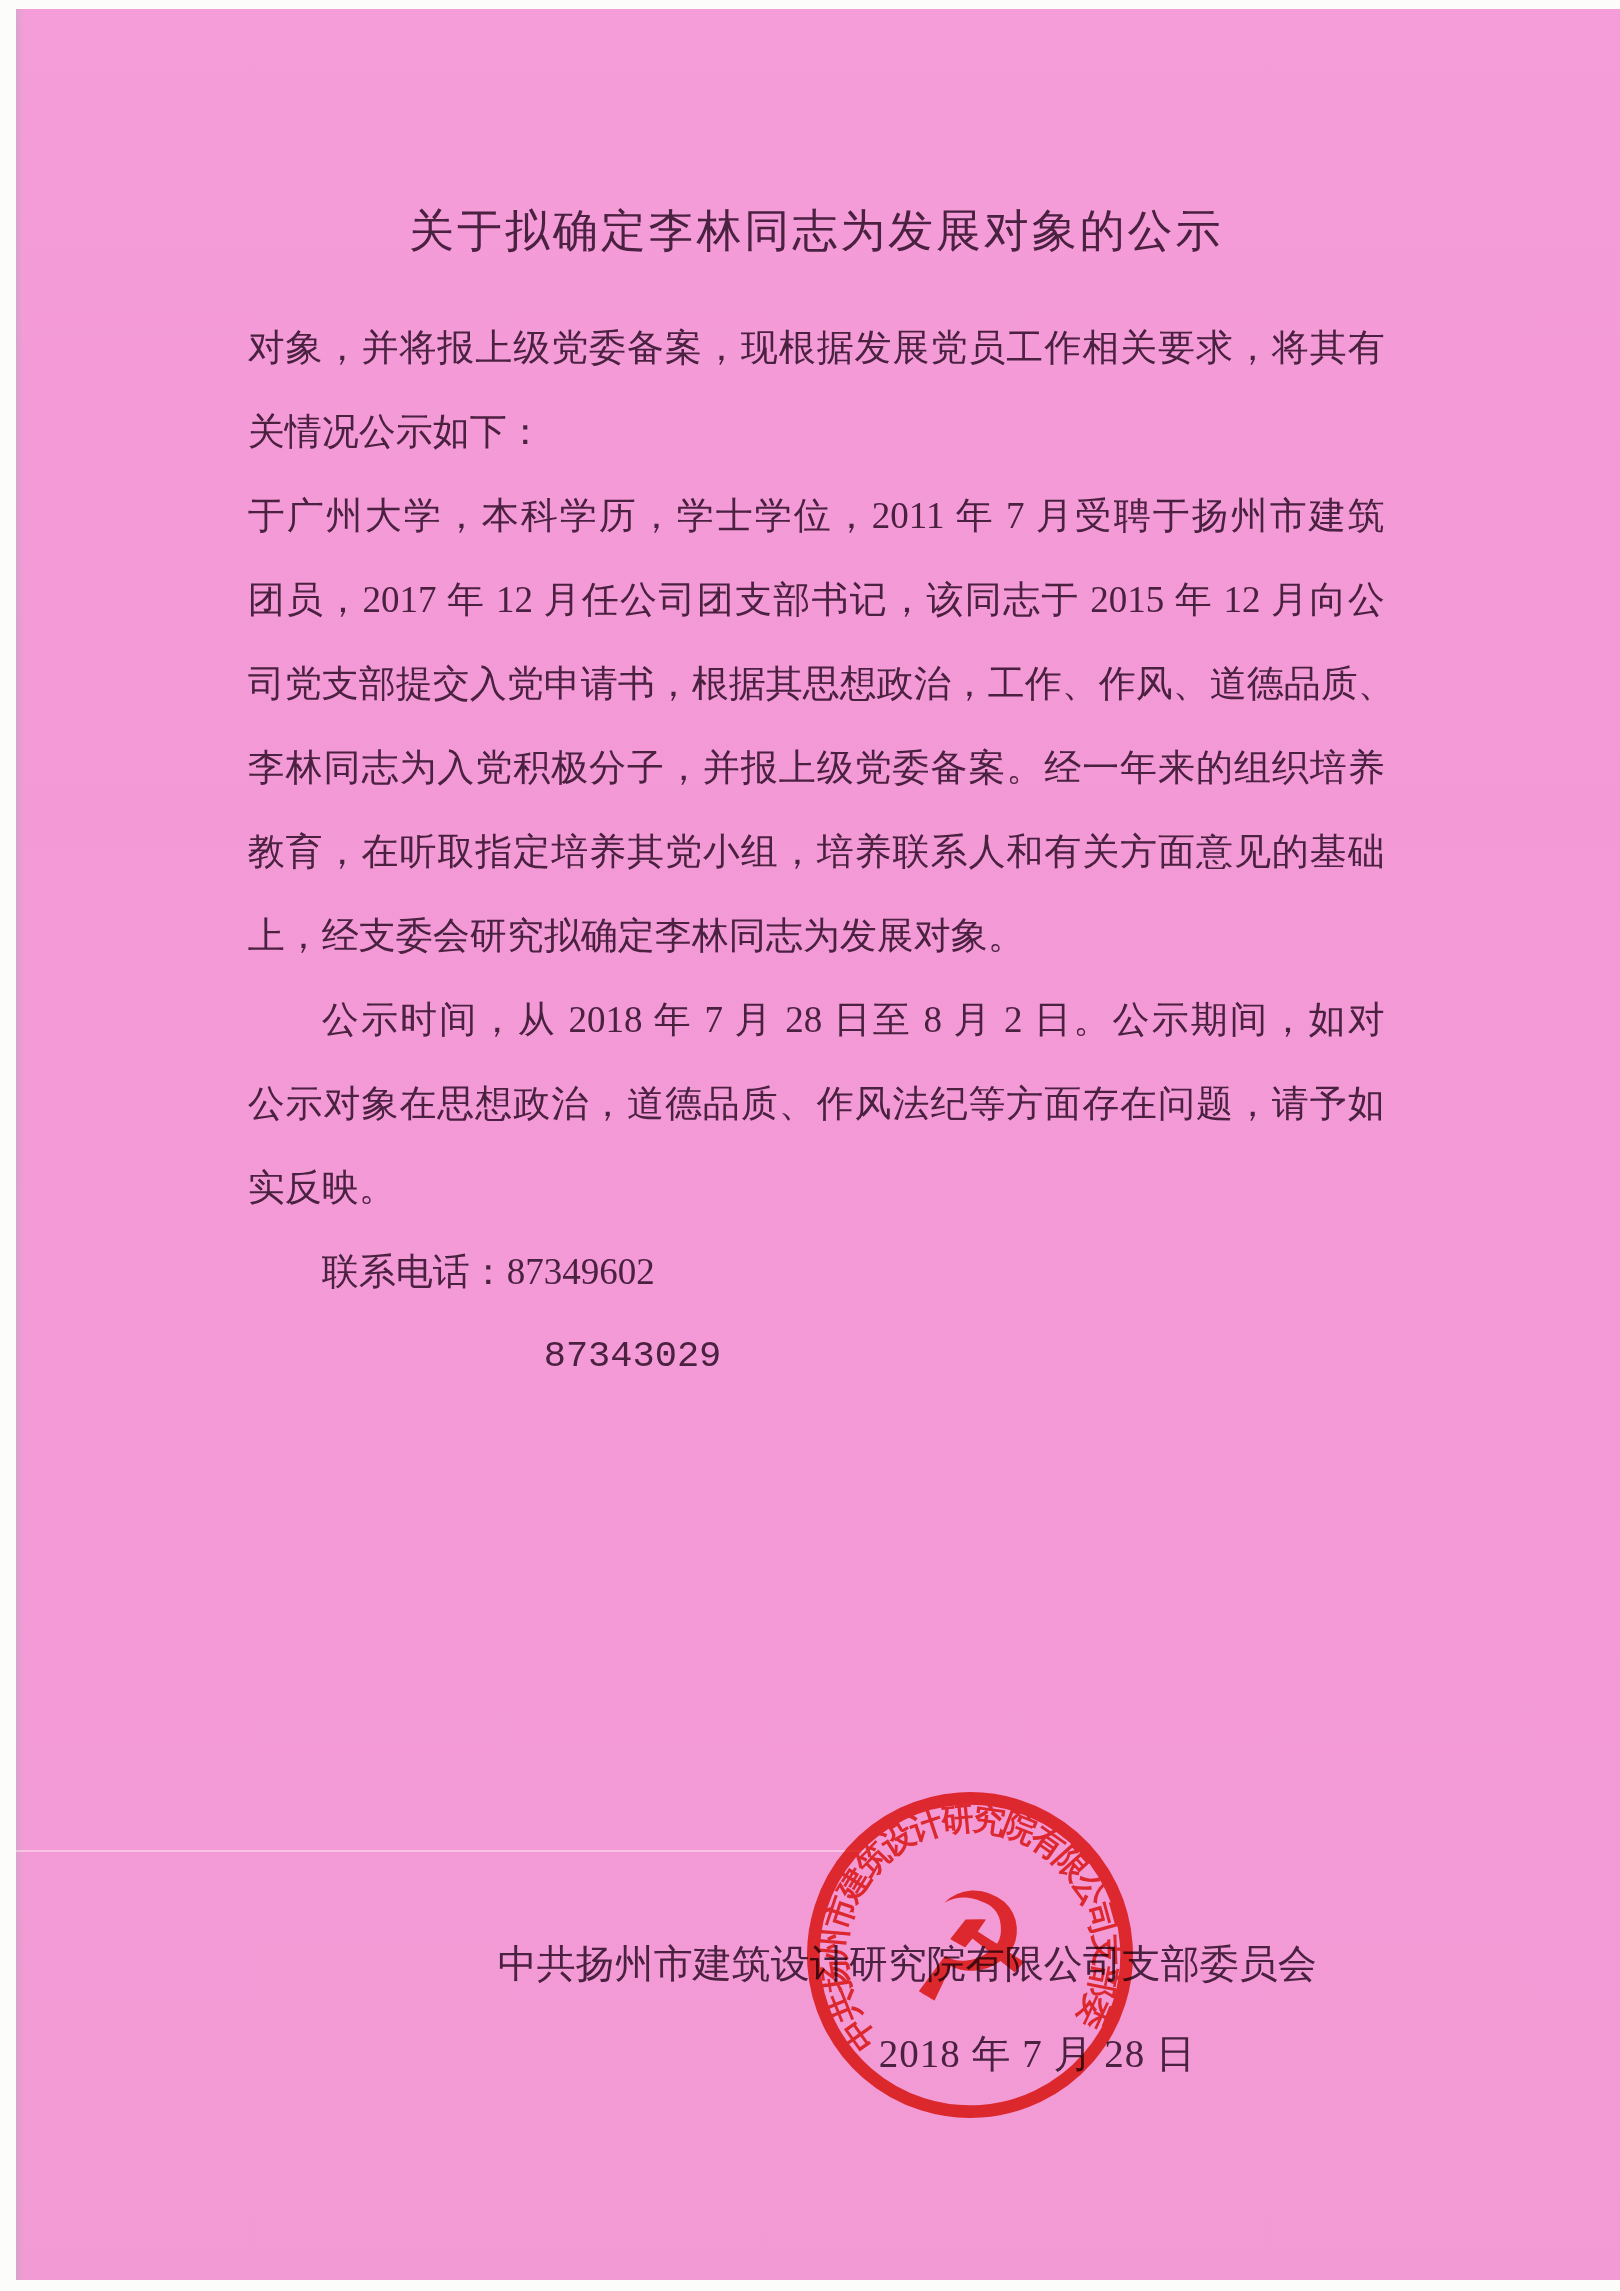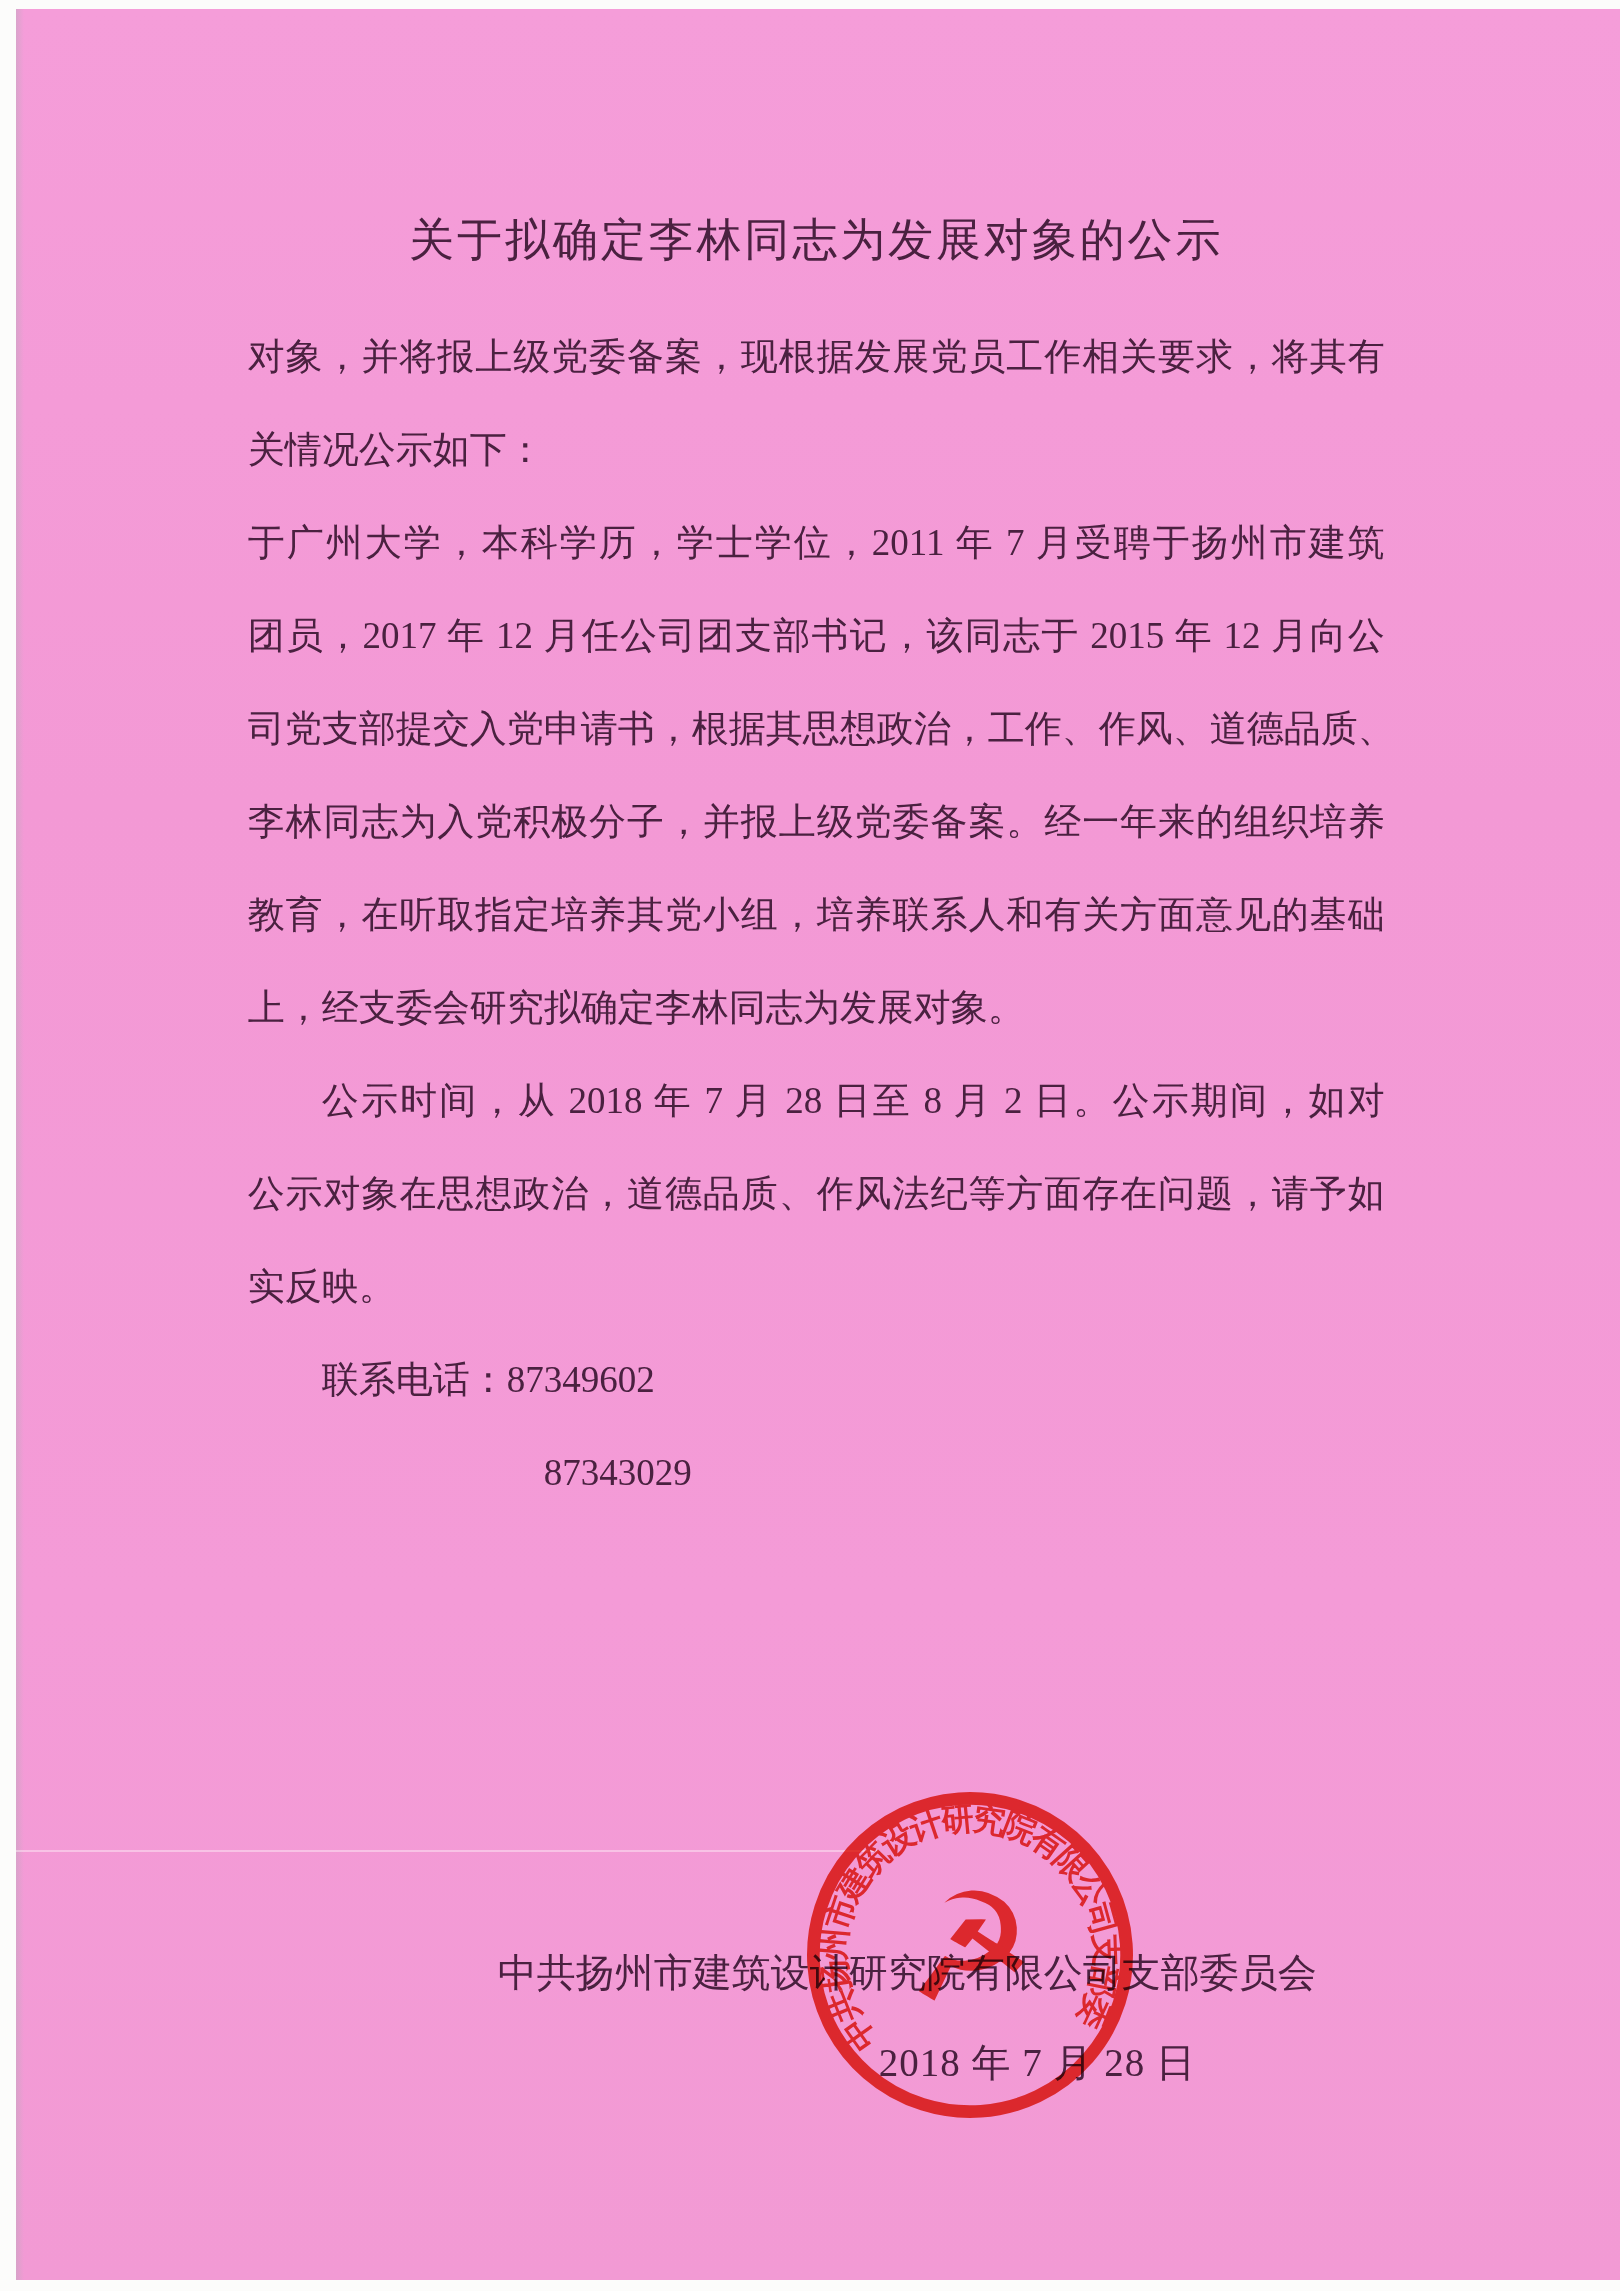--- a/index.html
+++ b/index.html
@@ -14,37 +14,37 @@
     background:linear-gradient(180deg,#f59dd9 0%,#f399d5 35%,#f49bd7 70%,#f29ad4 100%);
   }
   .paper::before{ 
     content:"";position:absolute;left:0;top:0;bottom:0;width:8.8px;
     background:linear-gradient(90deg,rgba(190,170,190,.5),rgba(190,170,190,0));
   }
   .scanline{
     position:absolute;left:0;top:1841px;width:863px;height:2px;
     background:rgba(255,255,255,.4);
   }
-  .ink{color:#4a2140;margin-top:9px;}
+  .ink{color:#4a2140;}
   .title{
     position:absolute;left:232px;top:192px;width:1137px;height:61px;
     line-height:61px;font-size:45px;letter-spacing:2.9px;text-align:center;
     font-weight:500;
   }
   .textblock{
     position:absolute;left:232px;top:297px;width:1137px;
   }
   .line{
     height:84px;line-height:84px;font-size:37px;
     text-align:justify;text-align-last:justify;
     white-space:nowrap;
   }
   .line.end{text-align-last:left;}
   .ind{text-indent:2em;}
-  .ph2{padding-left:296px;}
+  .ph2{padding-left:296px;font-family:Liberation Mono, monospace;}
   .sig-org{
     position:absolute;left:482px;top:1925px;height:59px;line-height:59px;
     font-size:39px;white-space:nowrap;
   }
   .sig-date{
     position:absolute;left:863px;top:2015px;height:59px;line-height:59px;
     font-size:39px;letter-spacing:1px;white-space:nowrap;
   }
   .stamp{
     position:absolute;left:768px;top:1760px;width:372px;height:372px;

